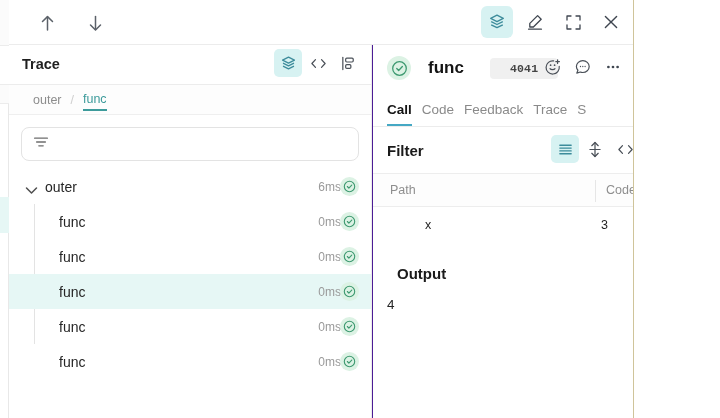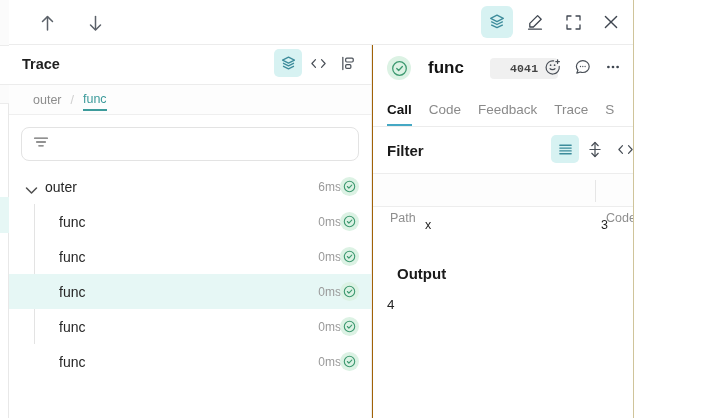--- a/index.html
+++ b/index.html
@@ -5,21 +5,21 @@
   * { box-sizing: border-box; margin: 0; padding: 0; }
   html, body {
     width: 720px; height: 418px;
     font-family: "Liberation Sans", sans-serif;
     background: #ffffff;
     overflow: hidden;
   }
   #app {
     position: relative;
     width: 641px; height: 418px;
-    background: #a16207;
+    background: #4c1d95;
   }
 
   
   .left-sliver {
     position: absolute; left: 0; top: 0; width: 9px; height: 418px;
     background: #ffffff; border-right: 1px solid #e8e8e8;
   }
   .sliver-seg { position: absolute; left: 0; width: 9px; background: #fbfbfb; }
   .sliver-line { position: absolute; left: 0; width: 9px; height: 1px; background: #ececec; }
   .sliver-teal { position: absolute; left: 0; width: 9px; background: #e6f7f5; }
@@ -127,39 +127,39 @@
   .dh-title { font-size: 17px; font-weight: 700; color: #141414; margin-left: 17px; }
   .dh-badge {
     margin-left: 26px; background: #f0f0f0; color: #444; border-radius: 4px;
     font-family: "Liberation Mono", monospace; font-size: 11.5px; font-weight: 700;
     padding: 4px 20px; letter-spacing: 0.2px;
   }
   .dh-actions { position: absolute; right: 6px; top: 8px; display: flex; gap: 2px; align-items: center; }
 
   .tabs {
     position: relative; height: 36px; border-bottom: 1px solid #ececec;
-    display: flex; align-items: flex-end; padding-left: 14px; gap: 17px;
+    display: flex; align-items: flex-end; padding-left: 14px; gap: 10px;
   }
   .tab {
     font-size: 13.5px; color: #8a8a8a; padding-bottom: 9px; cursor: pointer; white-space: nowrap;
   }
   .tab.active { color: #141414; font-weight: 700; border-bottom: 2px solid #45a8c4; padding-bottom: 7px; }
 
   .section-head {
     position: relative; height: 46px; display: flex; align-items: center; padding-left: 14px;
   }
   .section-title { font-size: 15px; font-weight: 700; color: #1a1a1a; }
   .section-icons { position: absolute; left: 178px; top: 8px; display: flex; gap: 2px; align-items: center; }
 
   .tbl { width: 100%; }
   .tbl-head {
     position: relative; height: 34px; border-top: 1px solid #ededed; border-bottom: 1px solid #ededed;
     background: #fdfdfd;
   }
-  .th { position: absolute; top: 9px; font-size: 12.5px; color: #8e8e8e; margin-top: 28px; }
+  .th { position: absolute; top: 9px; font-size: 12.5px; color: #8e8e8e; }
   .th-path { left: 17px; }
   .th-value { left: 233px; }
   .col-div { position: absolute; left: 222px; top: 6px; width: 1px; height: 22px; background: #e6e6e6; }
   .tbl-row { position: relative; height: 36px; }
   .td { position: absolute; top: 11px; font-size: 12.5px; color: #1f1f1f; }
   .td-path { left: 52px; }
   .td-value { left: 228px; }
 
   .output-head { padding: 22px 0 0 24px; }
   .output-title { font-size: 15px; font-weight: 700; color: #1a1a1a; }

